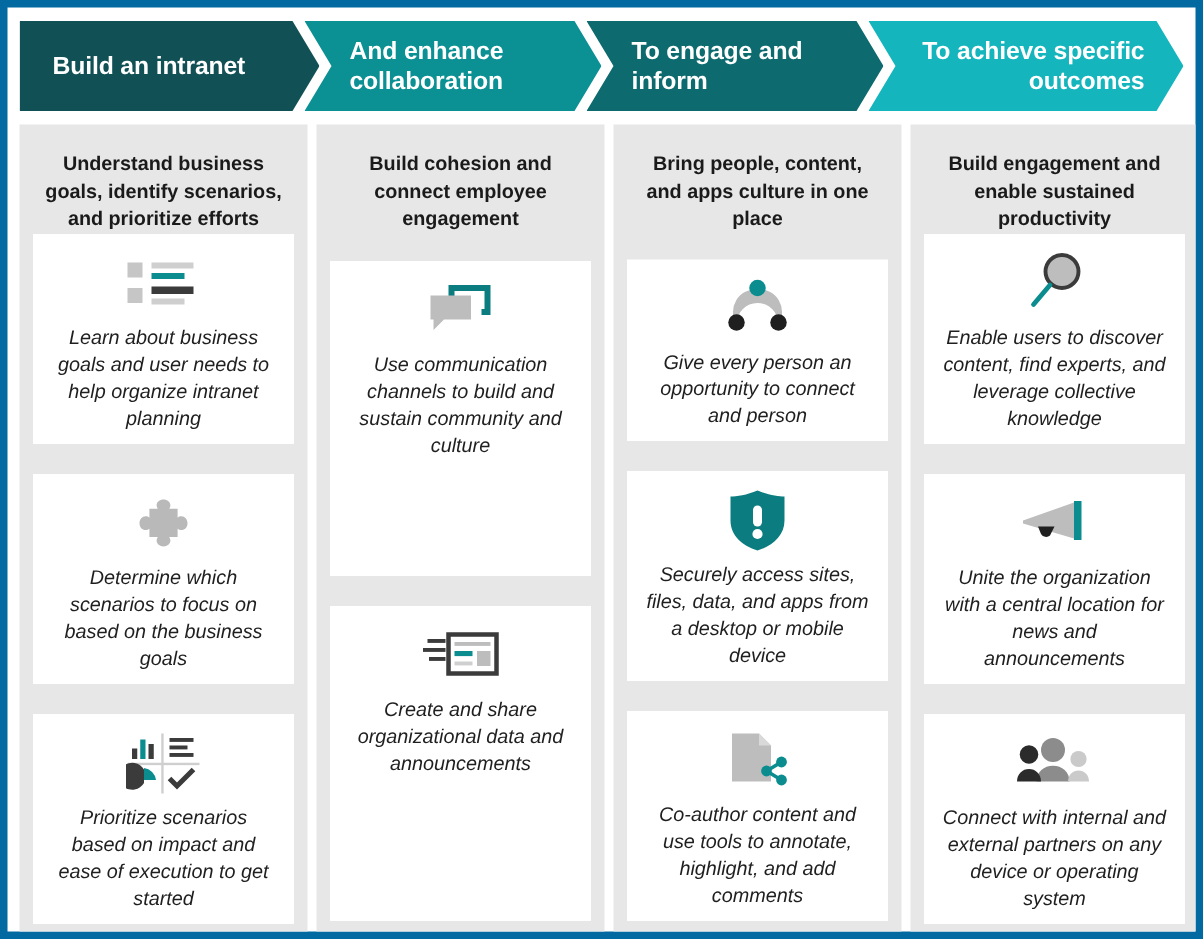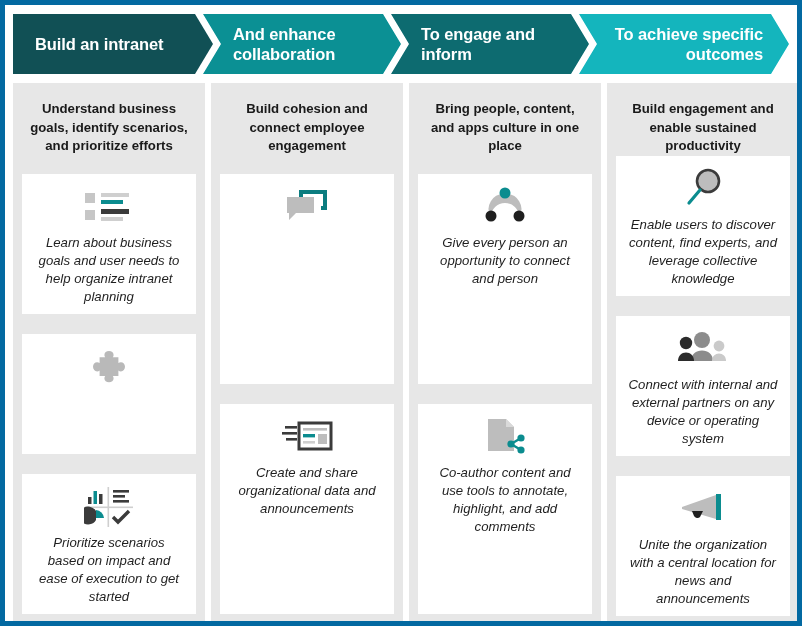--- a/index.html
+++ b/index.html
@@ -138,20 +138,21 @@
           </div>
           <div class="card-text">Learn about business goals and user needs to help organize intranet planning</div>
         </div>
 
         <div class="card">
           <div class="icon-wrap">
             <svg width="44" height="42" viewBox="0 0 44 42">
               <path fill="#b9b9b9" d="M18 2c-2.6 0-4.6 1.7-4.6 3.9 0 .9.3 1.6.8 2.3H8.6v5.9c-.7-.6-1.5-.9-2.5-.9C3.8 13.2 2 15.2 2 17.8s1.8 4.6 4.1 4.6c1 0 1.8-.3 2.5-.9V27h5.6c-.5.7-.8 1.5-.8 2.4 0 2.2 2 3.9 4.6 3.9s4.6-1.7 4.6-3.9c0-.9-.3-1.7-.8-2.4h5.6v-5.5c.7.6 1.5.9 2.5.9 2.3 0 4.1-2 4.1-4.6s-1.8-4.6-4.1-4.6c-1 0-1.8.3-2.5.9V8.2h-5.6c.5-.7.8-1.4.8-2.3C22.6 3.7 20.6 2 18 2z" transform="translate(4,3)"></path>
             </svg>
           </div>
+          <div class="card-text">Determine which scenarios to focus on based on the business goals</div>
         </div>
 
         <div class="card">
           <div class="icon-wrap">
             <svg width="50" height="42" viewBox="0 0 50 42">
               <rect x="23.5" y="1" width="1.6" height="40" fill="#cfcfcf"></rect>
               <rect x="1" y="20.5" width="48" height="1.6" fill="#cfcfcf"></rect>
 
               <rect x="4" y="11" width="3.5" height="7" fill="#3b3b3b"></rect>
               <rect x="9.5" y="5" width="3.5" height="13" fill="#0b8c8f"></rect>
@@ -178,20 +179,21 @@
       <div class="cards">
 
         <div class="card">
           <div class="icon-wrap">
             <svg width="48" height="40" viewBox="0 0 48 40">
               <path d="M16 3 h28 v20 h-6 v-4 h-22 z" fill="#0b7c7f"></path>
               <rect x="20" y="7" width="20" height="12" fill="#ffffff"></rect>
               <path d="M4 10 h27 v16 h-18 l-7 7 v-7 h-2 z" fill="#bdbdbd"></path>
             </svg>
           </div>
+          <div class="card-text">Use communication channels to build and sustain community and culture</div>
         </div>
 
 
         <div class="card">
           <div class="icon-wrap">
             <svg width="54" height="34" viewBox="0 0 54 34">
               <rect x="5" y="6" width="12" height="2.6" fill="#3b3b3b"></rect>
               <rect x="2" y="12" width="15" height="2.6" fill="#3b3b3b"></rect>
               <rect x="6" y="18" width="11" height="2.6" fill="#3b3b3b"></rect>
               <rect x="19" y="3" width="32" height="26" fill="none" stroke="#3b3b3b" stroke-width="3"></rect>
@@ -216,20 +218,30 @@
             <svg width="46" height="42" viewBox="0 0 46 42">
               <path d="M23 8 A15 15 0 0 1 37 31 A13 13 0 0 0 9 31 A15 15 0 0 1 23 8 Z" fill="#bdbdbd"></path>
               <circle cx="23" cy="7" r="5.5" fill="#0b8c8f"></circle>
               <circle cx="9" cy="30" r="5.5" fill="#1f1f1f"></circle>
               <circle cx="37" cy="30" r="5.5" fill="#1f1f1f"></circle>
             </svg>
           </div>
           <div class="card-text">Give every person an opportunity to connect and person</div>
         </div>
 
+        <div class="card">
+          <div class="icon-wrap">
+            <svg width="42" height="44" viewBox="0 0 42 44">
+              <path d="M21 2 C14 5 7 6 3 6 v16 c0 10 8 17 18 20 10-3 18-10 18-20 V6 c-4 0-11-1-18-4 z" fill="#0b7c7f"></path>
+              <rect x="18" y="12" width="6" height="14" rx="3" fill="#ffffff"></rect>
+              <circle cx="21" cy="31" r="3.4" fill="#ffffff"></circle>
+            </svg>
+          </div>
+          <div class="card-text">Securely access sites, files, data, and apps from a desktop or mobile device</div>
+        </div>
 
         <div class="card">
           <div class="icon-wrap">
             <svg width="46" height="42" viewBox="0 0 46 42">
               <path d="M6 3 h18 l8 8 v24 H6 z" fill="#bdbdbd"></path>
               <path d="M24 3 l8 8 h-8 z" fill="#d9d9d9"></path>
               <circle cx="39" cy="22" r="3.6" fill="#0b8c8f"></circle>
               <circle cx="39" cy="34" r="3.6" fill="#0b8c8f"></circle>
               <circle cx="29" cy="28" r="3.6" fill="#0b8c8f"></circle>
               <path d="M29 28 L39 22 M29 28 L39 34" stroke="#0b8c8f" stroke-width="2.4"></path>
@@ -250,40 +262,40 @@
             <svg width="44" height="44" viewBox="0 0 44 44">
               <circle cx="27" cy="14" r="11" fill="#bdbdbd" stroke="#3b3b3b" stroke-width="2.6"></circle>
               <path d="M19 23 L8 36" stroke="#0b8c8f" stroke-width="3.2" stroke-linecap="round"></path>
             </svg>
           </div>
           <div class="card-text">Enable users to discover content, find experts, and leverage collective knowledge</div>
         </div>
 
         <div class="card">
           <div class="icon-wrap">
+            <svg width="50" height="34" viewBox="0 0 50 34">
+              <path d="M4 15 L38 3 v24 L4 17 Z" fill="#bdbdbd"></path>
+              <rect x="38" y="2" width="5" height="26" fill="#0b8c8f"></rect>
+              <path d="M14 19 h11 l-3 6 a4 4 0 0 1 -6 -1 z" fill="#1f1f1f"></path>
+            </svg>
+          </div>
+          <div class="card-text">Unite the organization with a central location for news and announcements</div>
+        </div>
+
+        <div class="card">
+          <div class="icon-wrap">
             <svg width="54" height="38" viewBox="0 0 54 38">
               <circle cx="26" cy="10" r="8" fill="#8c8c8c"></circle>
               <path d="M15 31 c0-6.5 5-10.5 11-10.5 s11 4 11 10.5 z" fill="#8c8c8c"></path>
               <circle cx="10" cy="13" r="6.2" fill="#2b2b2b"></circle>
               <path d="M2 31 c0-5.2 3.7-8.4 8-8.4 s8 3.2 8 8.4 z" fill="#2b2b2b"></path>
               <circle cx="43" cy="16" r="5.4" fill="#cacaca"></circle>
               <path d="M36 31 c0-4.6 3.2-7.4 7-7.4 s7 2.8 7 7.4 z" fill="#cacaca"></path>
             </svg>
           </div>
           <div class="card-text">Connect with internal and external partners on any device or operating system</div>
         </div>
 
-        <div class="card">
-          <div class="icon-wrap">
-            <svg width="50" height="34" viewBox="0 0 50 34">
-              <path d="M4 15 L38 3 v24 L4 17 Z" fill="#bdbdbd"></path>
-              <rect x="38" y="2" width="5" height="26" fill="#0b8c8f"></rect>
-              <path d="M14 19 h11 l-3 6 a4 4 0 0 1 -6 -1 z" fill="#1f1f1f"></path>
-            </svg>
-          </div>
-          <div class="card-text">Unite the organization with a central location for news and announcements</div>
-        </div>
-
       </div>
     </div>
 
   </div>
 </div>
 
 </body></html>

